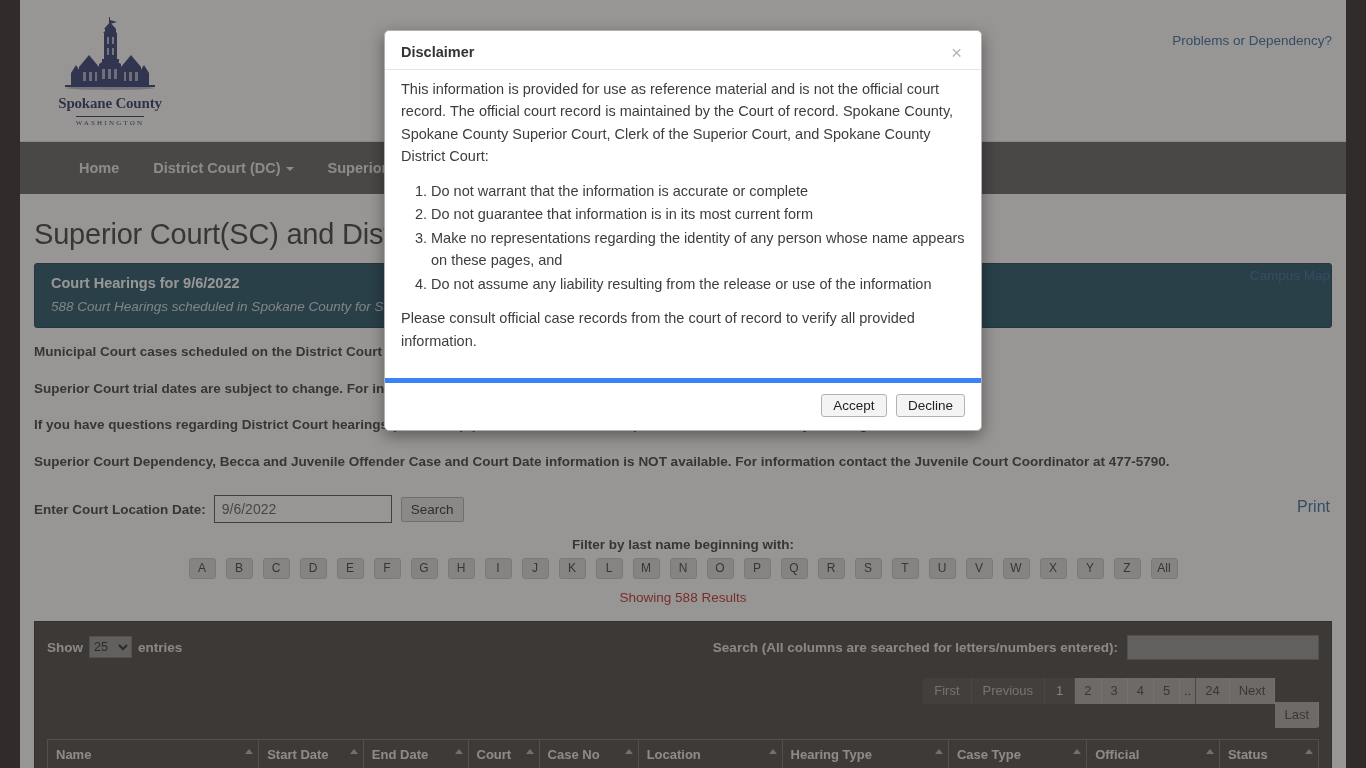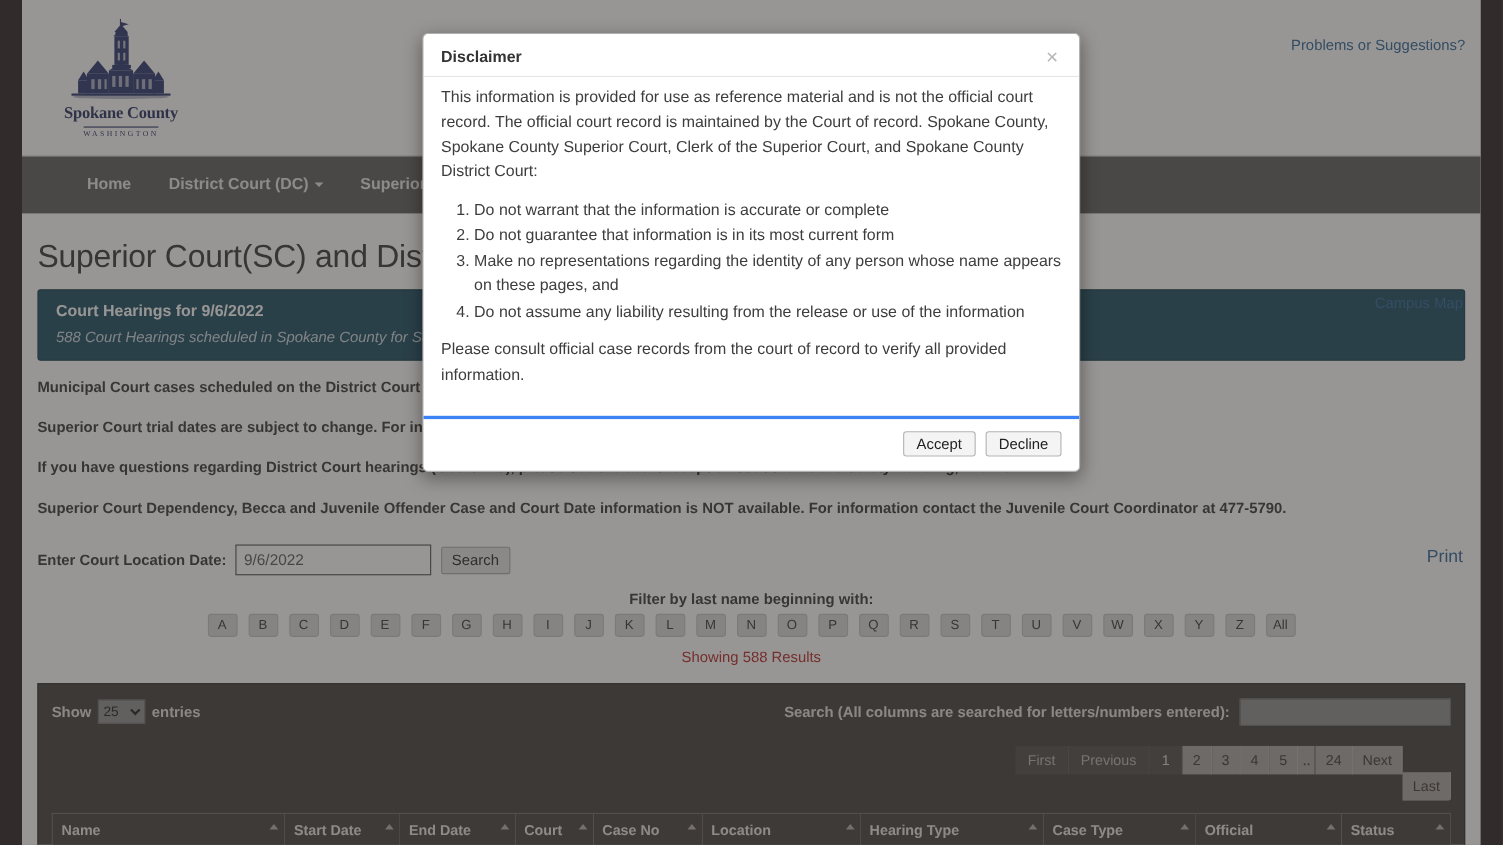--- a/index.html
+++ b/index.html
@@ -364,21 +364,21 @@
     color: #3d3d3d;
     line-height: 1.55;
   }
   .modal-body p { margin: 0 0 12px 0; }
   .modal-body ol {
     margin: 0 0 12px 0;
     padding-left: 30px;
   }
   .modal-body ol li { margin-bottom: 1px; }
   .modal-footer {
-    border-top: 3px solid #3b82f6;
+    border-top: 5px solid #3b82f6;
     padding: 11px 16px 13px 16px;
     text-align: right;
   }
   .modal-btn {
     font-size: 13.5px;
     padding: 3px 11px;
     margin-left: 5px;
     background: #f4f4f4;
     border: 1px solid #b3b3b3;
     border-radius: 3px;
@@ -432,21 +432,21 @@
           <path d="M82 56 L87 48 L92 56 Z"></path>
           <rect x="82" y="56" width="10" height="12"></rect>
 
           <rect x="8" y="68" width="90" height="2"></rect>
           <ellipse cx="53" cy="71" rx="44" ry="2" opacity="0.35"></ellipse>
         </g>
       </svg>
       <div class="logo-name">Spokane County</div>
       <div class="logo-sub">WASHINGTON</div>
     </div>
-    <a class="header-link" href="#">Problems or Suggestions?</a>
+    <a class="header-link" href="#">Problems or Dependency?</a>
   </div>
 
   <div class="navbar">
     <div class="nav-item">
       <span>Home</span>
     </div>
     <div class="nav-item">
       <span>District Court (DC)</span><span class="caret"></span>
     </div>
     <div class="nav-item">

